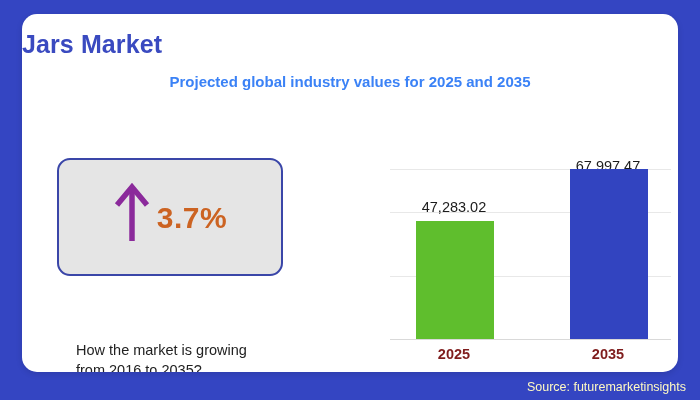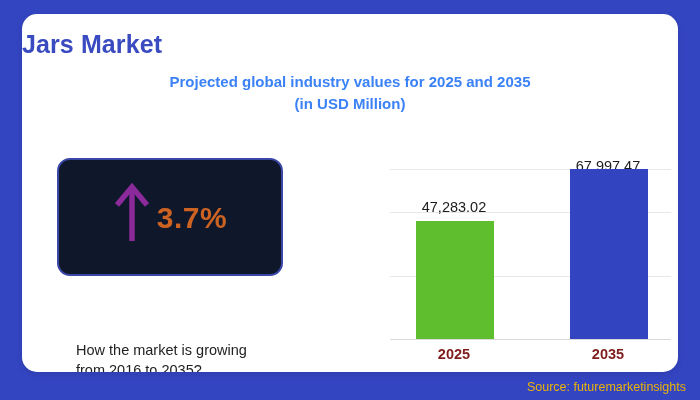--- a/index.html
+++ b/index.html
@@ -65,21 +65,21 @@
 
   
   .cagr-box {
     position: absolute;
     left: 35px;
     top: 144px;
     width: 226px;
     height: 118px;
     border: 2px solid #3a46a8;
     border-radius: 13px;
-    background: #0f172a;
+    background: #e5e5e5;
     box-sizing: border-box;
   }
   .cagr-inner {
     position: absolute;
     left: 0;
     top: 0;
     width: 100%;
     height: 100%;
     display: flex;
     align-items: center;
@@ -208,35 +208,34 @@
   }
   .x-label.x0 { left: 16px; }
   .x-label.x1 { left: 170px; }
 
   
   .source {
     position: absolute;
     right: 14px;
     bottom: 6px;
     font-size: 12.5px;
-    color: #eab308;
+    color: #fef9c3;
   }
 </style>
 </head>
 <body>
 
 <div id="infographic">
 
   <div class="card">
 
     <div class="chart-title">Jars Market</div>
 
     <div class="chart-subtitle">
       <span class="sub-line">Projected global industry values for 2025 and 2035</span>
-      <span class="sub-line">(in USD Million)</span>
     </div>
 
     <div class="cagr-box">
       <div class="cagr-inner">
         <svg class="arrow-icon" viewBox="0 0 38 62">
           <path d="M19 60 L19 8" stroke="#8b2a9b" stroke-width="5.5" fill="none" stroke-linecap="butt"></path>
           <path d="M4 24 L19 6 L34 24" stroke="#8b2a9b" stroke-width="5.5" fill="none" stroke-linecap="butt" stroke-linejoin="miter"></path>
         </svg>
         <span class="cagr-text">
           <span class="cagr-value">3.7%</span>

